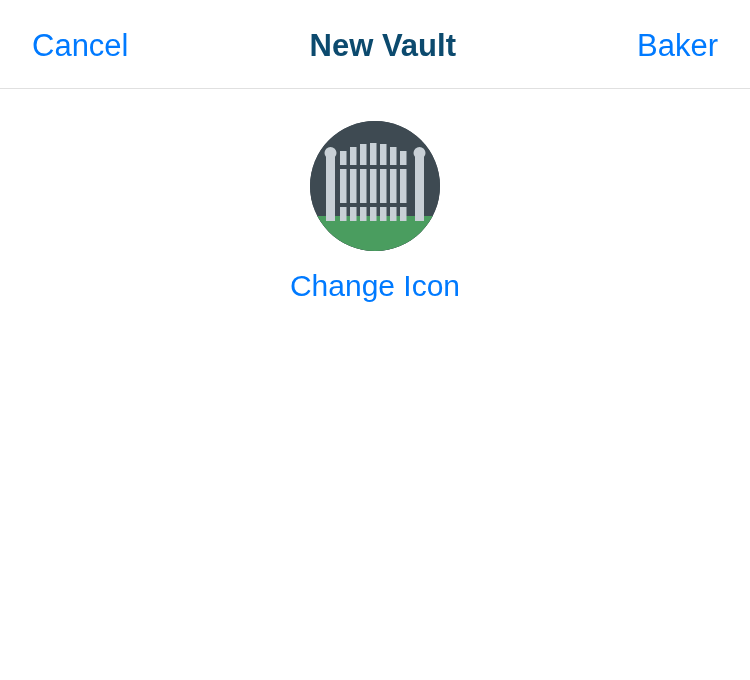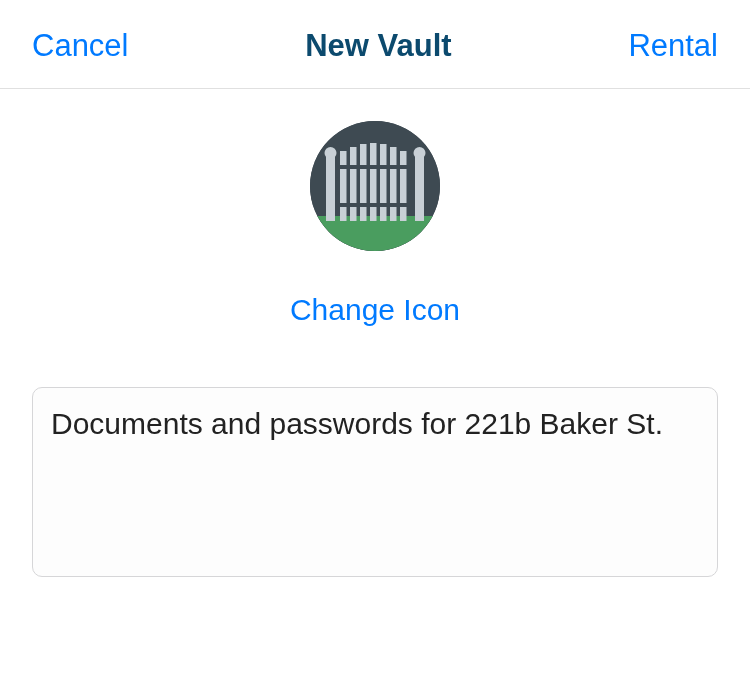--- a/index.html
+++ b/index.html
@@ -43,21 +43,20 @@
       font-size: 31px;
       font-weight: 600;
       color: #0c4a6e;
     }
     .content {
       flex: 1;
       padding: 32px 32px 0 32px;
       display: flex;
       flex-direction: column;
       align-items: center;
-      gap: 24px;
     }
     .icon-wrapper {
       width: 130px;
       height: 130px;
       border-radius: 50%;
       overflow: hidden;
       background: #3e4a52;
       position: relative;
       margin-bottom: 18px;
     }
@@ -98,21 +97,21 @@
       line-height: 1.3;
     }
   </style>
 </head>
 <body>
 
 <div class="modal">
   <div class="header">
     <button class="header-btn">Cancel</button>
     <div class="header-title">New Vault</div>
-    <button class="header-btn">Rental</button>
+    <button class="header-btn">Baker</button>
   </div>
 
   <div class="content">
     <div class="icon-wrapper">
       <span>
         <svg width="130" height="130" viewBox="0 0 130 130">
           <rect x="0" y="0" width="130" height="130" fill="#3e4a52"></rect>
           <rect x="0" y="95" width="130" height="35" fill="#4a9d5f"></rect>
 
           <rect x="16" y="34" width="9" height="66" fill="#c8d0d6"></rect>
@@ -136,15 +135,14 @@
           <circle cx="27" cy="72" r="2" fill="#3e4a52"></circle>
           <circle cx="100" cy="58" r="2" fill="#3e4a52"></circle>
           <circle cx="100" cy="72" r="2" fill="#3e4a52"></circle>
         </svg>
       </span>
     </div>
 
     <button class="change-icon-btn">Change Icon</button>
 
 
-    <textarea class="field-textarea" style="">Documents and passwords for 221b Baker St.</textarea>
   </div>
 </div>
 
 </body></html>

